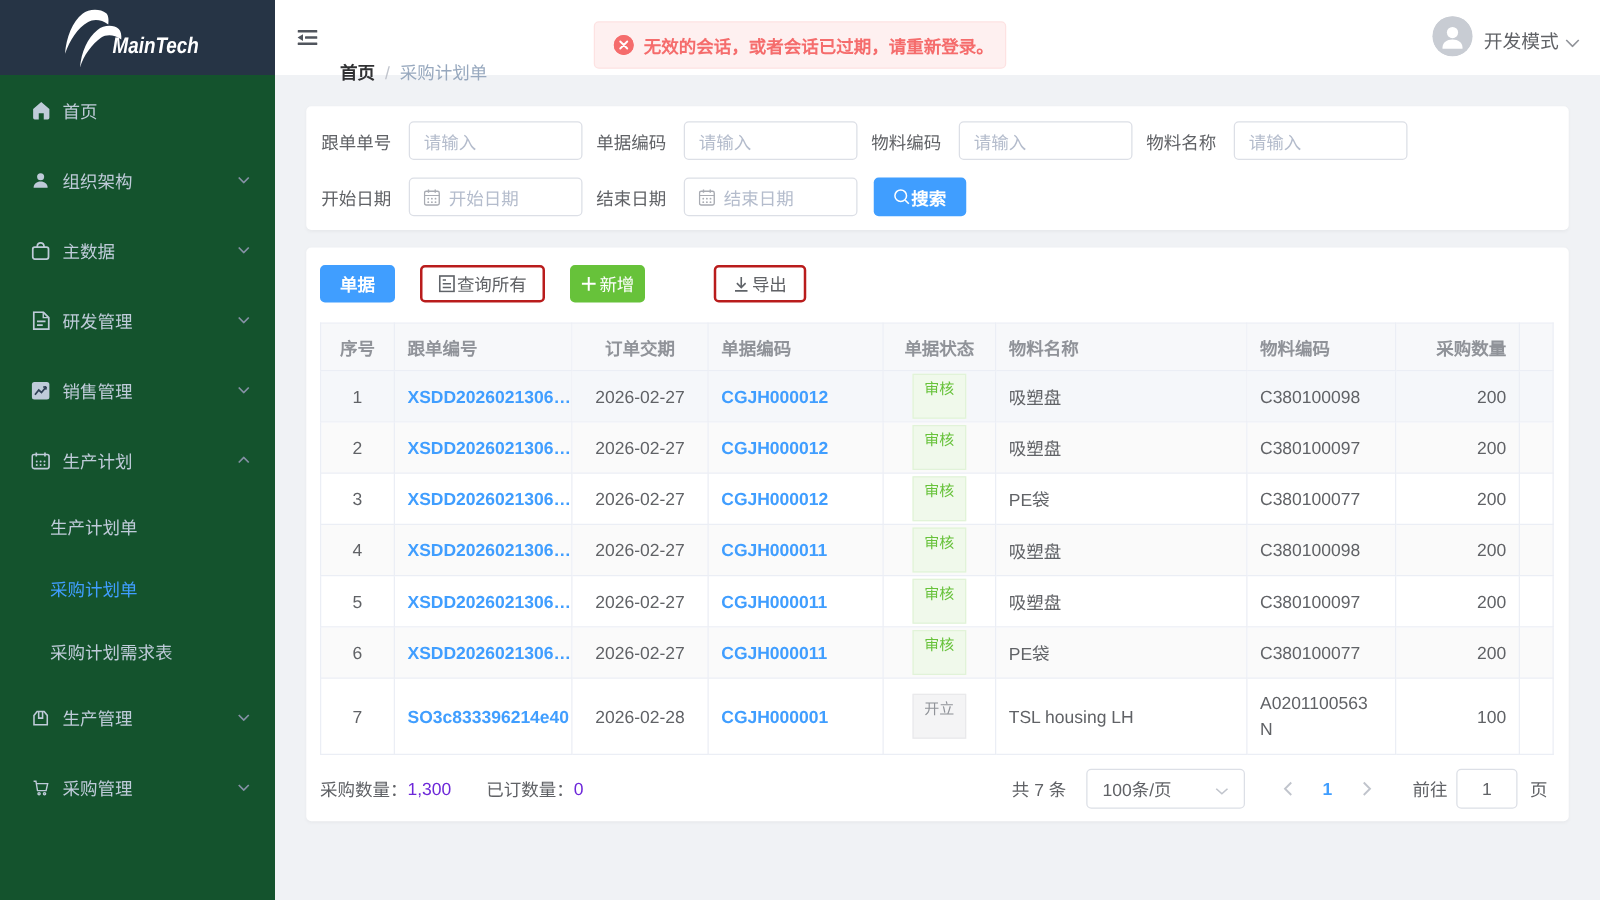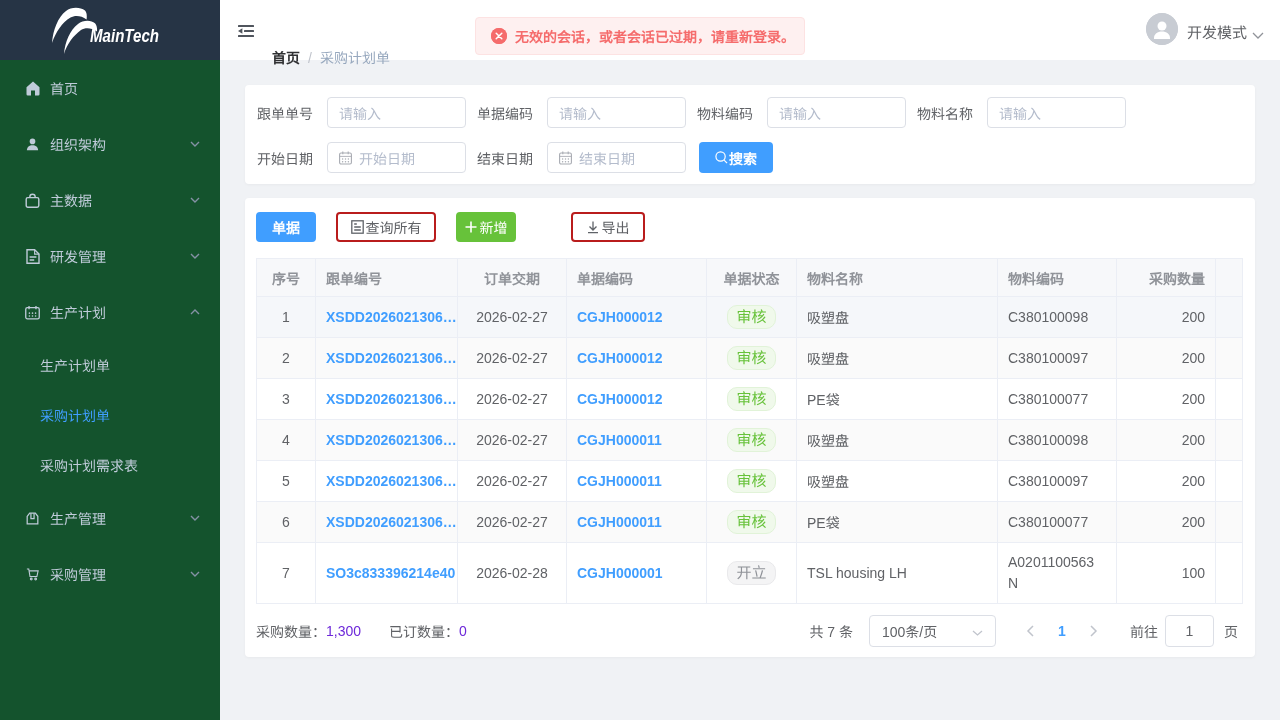--- a/index.html
+++ b/index.html
@@ -50,21 +50,21 @@
 .btn.green{background:#67c23a;border-color:#67c23a;color:#fff;font-weight:400;}
 
 table{border-collapse:collapse;table-layout:fixed;width:986px;font-size:14px;}
 th,td{border:1px solid #ebeef5;padding:0 10px;overflow:hidden;white-space:nowrap;}
 th{height:38px;background:#f7f8fa;color:#909399;font-weight:700;text-align:left;}
 td{height:41px;color:#606266;}
 tr.h7 td{height:61px;white-space:normal;}
 .tc{text-align:center;}
 .tr{text-align:right;}
 a.lk{color:#409eff;font-weight:700;text-decoration:none;display:block;overflow:hidden;text-overflow:ellipsis;}
-.tag{display:inline-block;height:24px;line-height:22px;padding:0 8px;font-size:15px;border-radius:10px;}
+.tag{display:inline-block;height:36px;line-height:22px;padding:0 8px;font-size:12px;border-radius:0;}
 .tag.g{background:#f0f9eb;border:1px solid #e1f3d8;color:#67c23a;}
 .tag.i{background:#f4f4f5;border:1px solid #e9e9eb;color:#909399;}
 
 .foot{display:flex;align-items:center;margin-top:11px;font-size:14px;color:#606266;}
 .foot .num{color:#6d28d9;font-weight:400;}
 .pager{margin-left:auto;display:flex;align-items:center;color:#606266;}
 .psel{width:127px;height:32px;border:1px solid #dcdfe6;border-radius:4px;display:flex;align-items:center;padding:0 12px;margin-left:16px;color:#606266;}
 .psel .parrow{margin-left:auto;color:#c0c4cc;}
 .pnav{display:flex;align-items:center;margin-left:18px;}
 .pnav .pbtn{width:32px;height:32px;display:flex;align-items:center;justify-content:center;color:#c0c4cc;}
@@ -111,20 +111,31 @@
             <path d="M1 1 L5 5 L9 1"></path>
           </svg>
         </span></div>
     <div class="mi"><span class="ic">
       <svg width="14" height="15" viewBox="0 0 14 15" fill="none" stroke="#bfcbd9" stroke-width="1.4">
             <path d="M1 0.7 H8.6 L13 5.1 V14.3 H1 Z"></path>
             <path d="M8.6 0.7 V5.1 H13" stroke-width="1.1"></path>
             <path d="M3.6 8 h6.8 M3.6 11 h4.6"></path>
           </svg>
       </span>研发管理<span class="arrow">
+          <svg width="10" height="6" viewBox="0 0 10 6" fill="none" stroke="#8591a5" stroke-width="1.4">
+            <path d="M1 1 L5 5 L9 1"></path>
+          </svg>
+        </span></div>
+    <div class="mi"><span class="ic">
+      <svg width="15" height="15" viewBox="0 0 15 15">
+            <rect x="0.5" y="0.5" width="14" height="14" rx="2" fill="#bfcbd9"></rect>
+            <path d="M3 10.8 L6 7 L8.2 9 L11.8 4.6" stroke="#304156" stroke-width="1.4" fill="none"></path>
+            <path d="M11.9 4.4 L9.6 4.7 M11.9 4.4 L11.6 6.7" stroke="#304156" stroke-width="1.4" fill="none"></path>
+          </svg>
+      </span>销售管理<span class="arrow">
           <svg width="10" height="6" viewBox="0 0 10 6" fill="none" stroke="#8591a5" stroke-width="1.4">
             <path d="M1 1 L5 5 L9 1"></path>
           </svg>
         </span></div>
     <div class="mi"><span class="ic">
       <svg width="16" height="15" viewBox="0 0 16 15" fill="none" stroke="#bfcbd9" stroke-width="1.4">
             <rect x="0.8" y="2.3" width="14.4" height="12" rx="1.7"></rect>
             <path d="M4.3 0.5 v3.4 M11.7 0.5 v3.4"></path>
             <g fill="#bfcbd9" stroke="none">
               <circle cx="4.7" cy="8.2" r="0.85"></circle>

